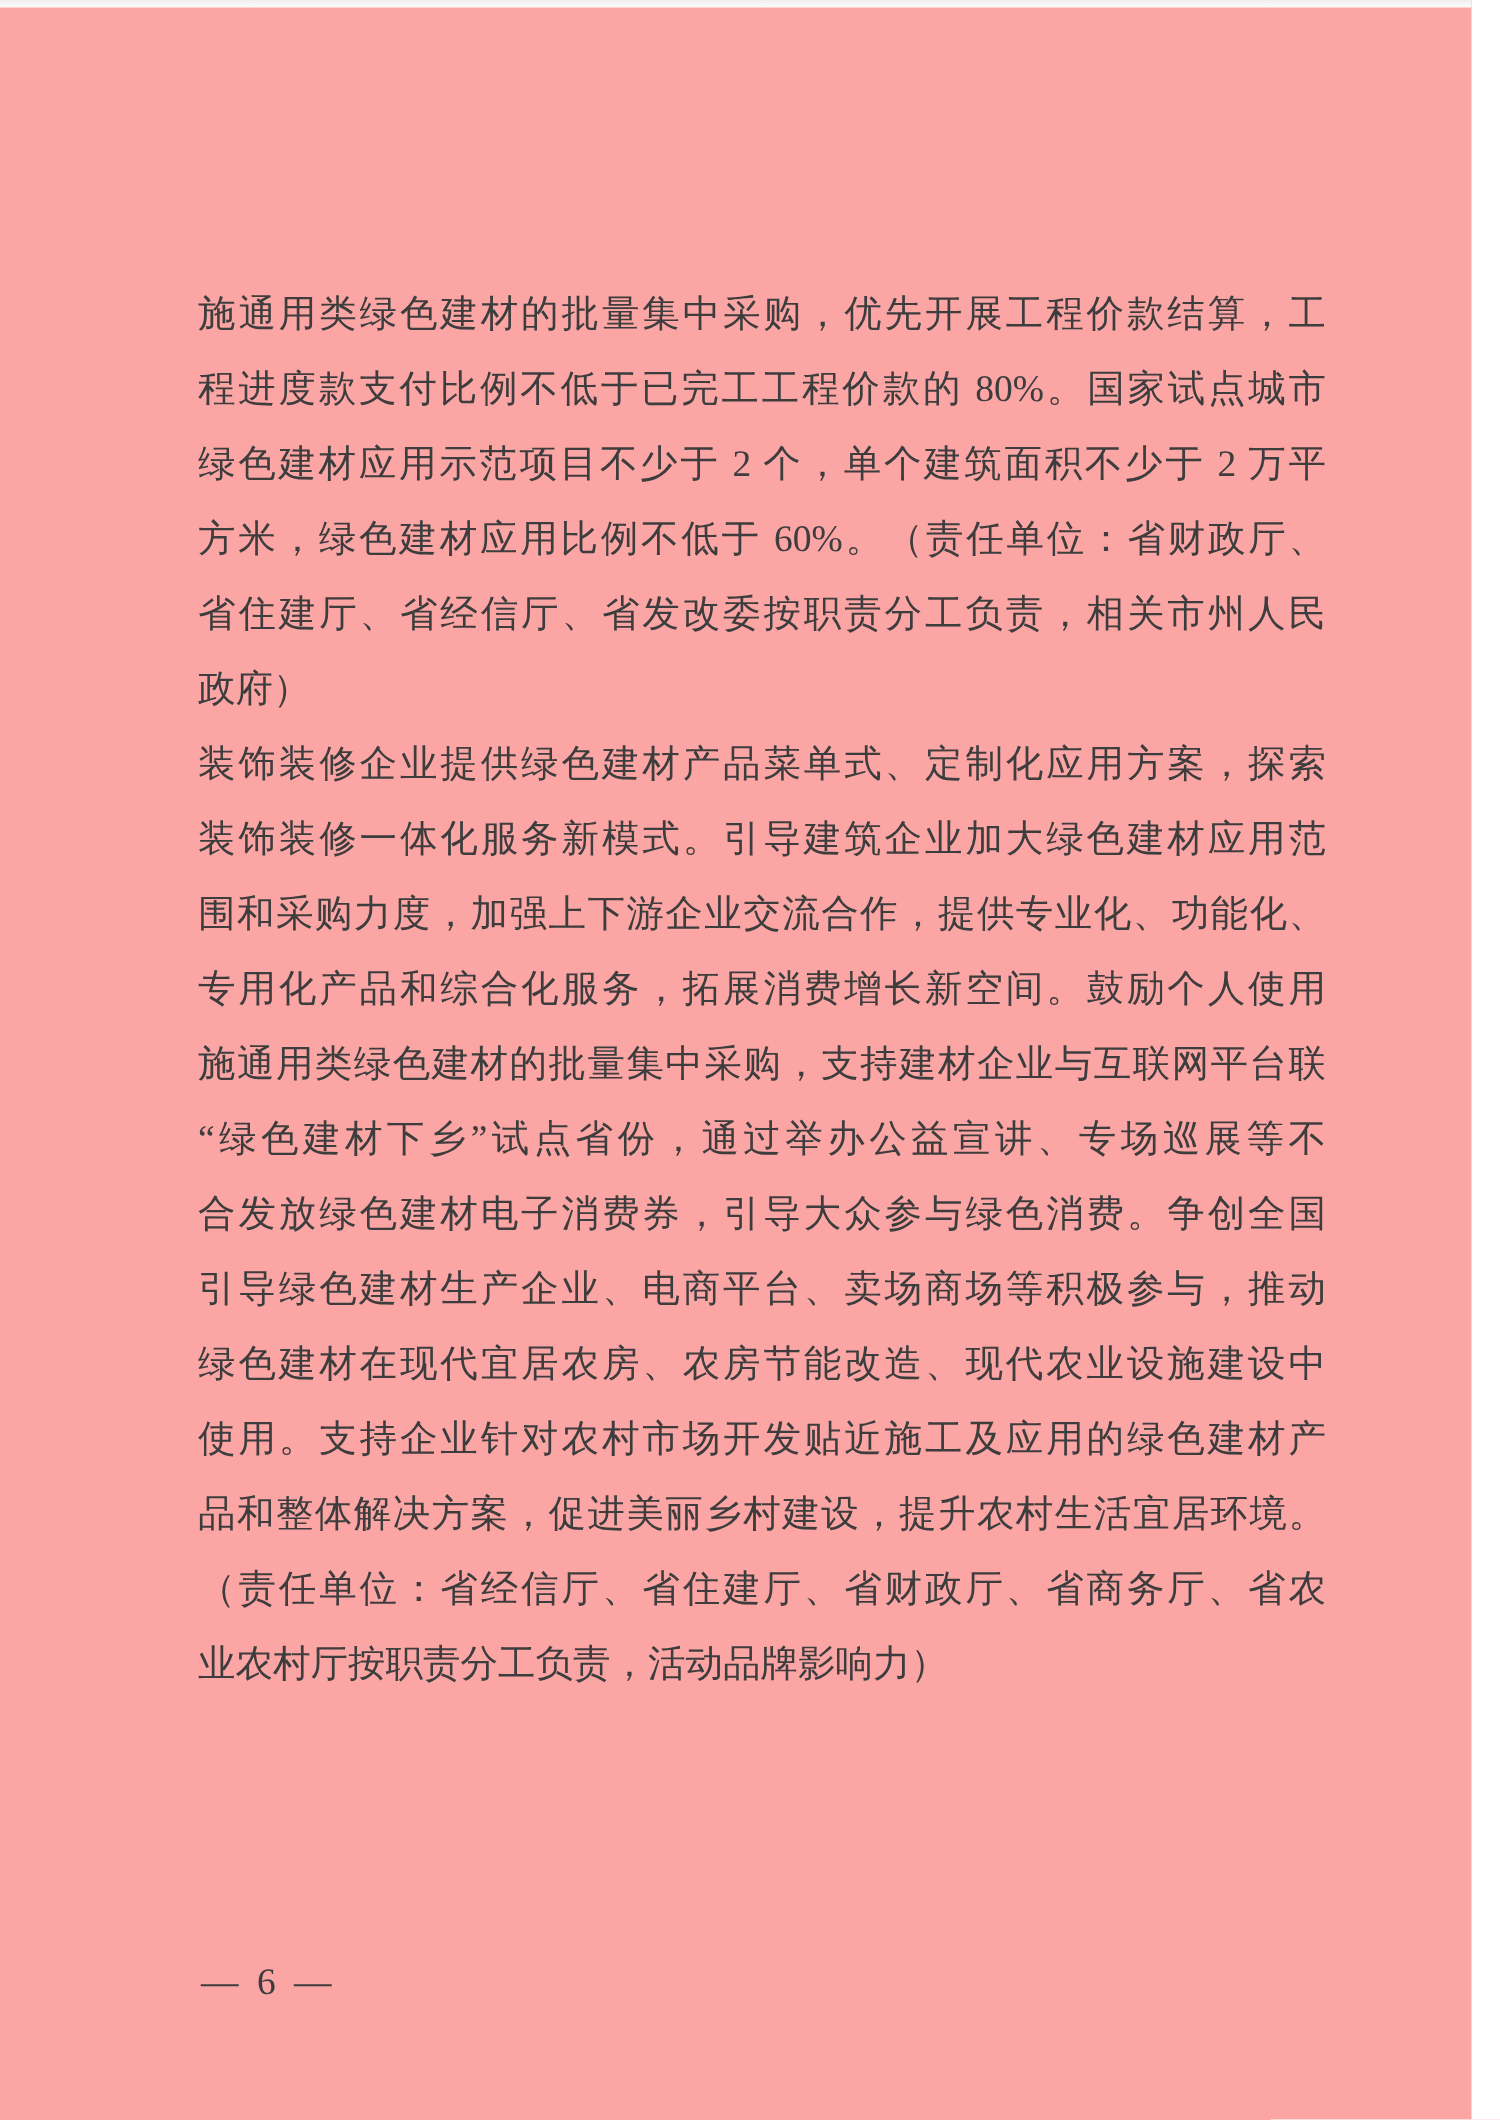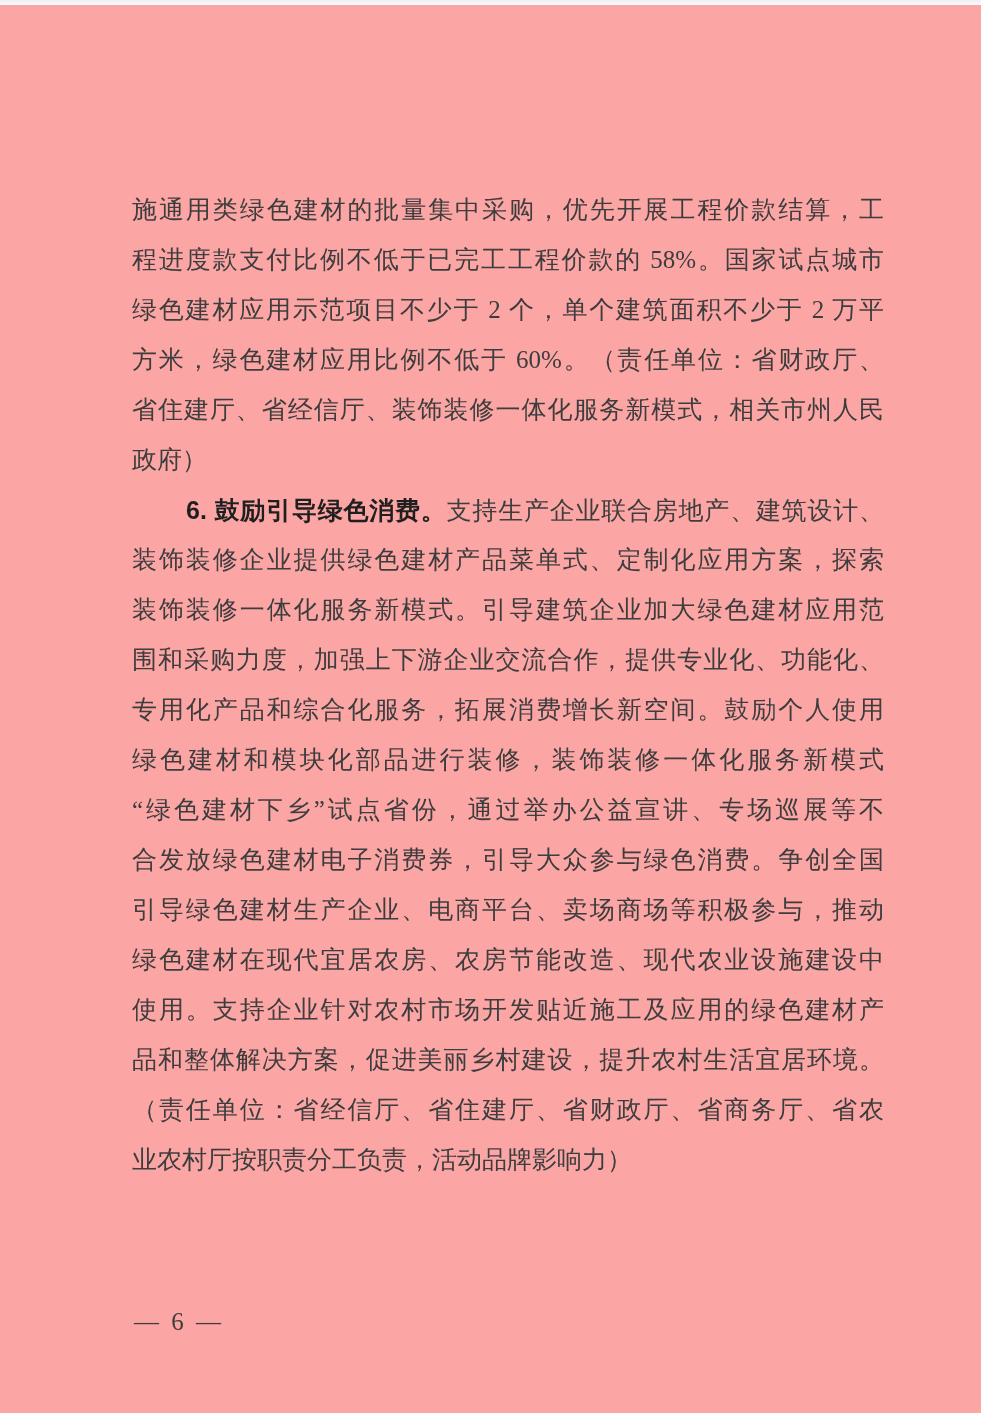--- a/index.html
+++ b/index.html
@@ -61,32 +61,31 @@
 </style>
 </head>
 <body>
 
 <div class="page">
   <div class="top-edge"></div>
 
   <main class="text-block">
 
     <div class="line">施通用类绿色建材的批量集中采购，优先开展工程价款结算，工</div>
-    <div class="line">程进度款支付比例不低于已完工工程价款的 58%。国家试点城市</div>
+    <div class="line">程进度款支付比例不低于已完工工程价款的 80%。国家试点城市</div>
     <div class="line">绿色建材应用示范项目不少于 2 个，单个建筑面积不少于 2 万平</div>
     <div class="line">方米，绿色建材应用比例不低于 60%。（责任单位：省财政厅、</div>
-    <div class="line">省住建厅、省经信厅、装饰装修一体化服务新模式，相关市州人民</div>
+    <div class="line">省住建厅、省经信厅、省发改委按职责分工负责，相关市州人民</div>
     <div class="line short">政府）</div>
 
-    <div class="line indent"><span class="bold-head">6. 鼓励引导绿色消费。</span><span>支持生产企业联合房地产、建筑设计、</span></div>
     <div class="line">装饰装修企业提供绿色建材产品菜单式、定制化应用方案，探索</div>
     <div class="line">装饰装修一体化服务新模式。引导建筑企业加大绿色建材应用范</div>
     <div class="line">围和采购力度，加强上下游企业交流合作，提供专业化、功能化、</div>
     <div class="line">专用化产品和综合化服务，拓展消费增长新空间。鼓励个人使用</div>
-    <div class="line">绿色建材和模块化部品进行装修，装饰装修一体化服务新模式</div>
+    <div class="line">施通用类绿色建材的批量集中采购，支持建材企业与互联网平台联</div>
     <div class="line">“绿色建材下乡”试点省份，通过举办公益宣讲、专场巡展等不</div>
     <div class="line">合发放绿色建材电子消费券，引导大众参与绿色消费。争创全国</div>
     <div class="line">引导绿色建材生产企业、电商平台、卖场商场等积极参与，推动</div>
     <div class="line">绿色建材在现代宜居农房、农房节能改造、现代农业设施建设中</div>
     <div class="line">使用。支持企业针对农村市场开发贴近施工及应用的绿色建材产</div>
     <div class="line">品和整体解决方案，促进美丽乡村建设，提升农村生活宜居环境。</div>
     <div class="line">（责任单位：省经信厅、省住建厅、省财政厅、省商务厅、省农</div>
     <div class="line short">业农村厅按职责分工负责，活动品牌影响力）</div>
   </main>
 

